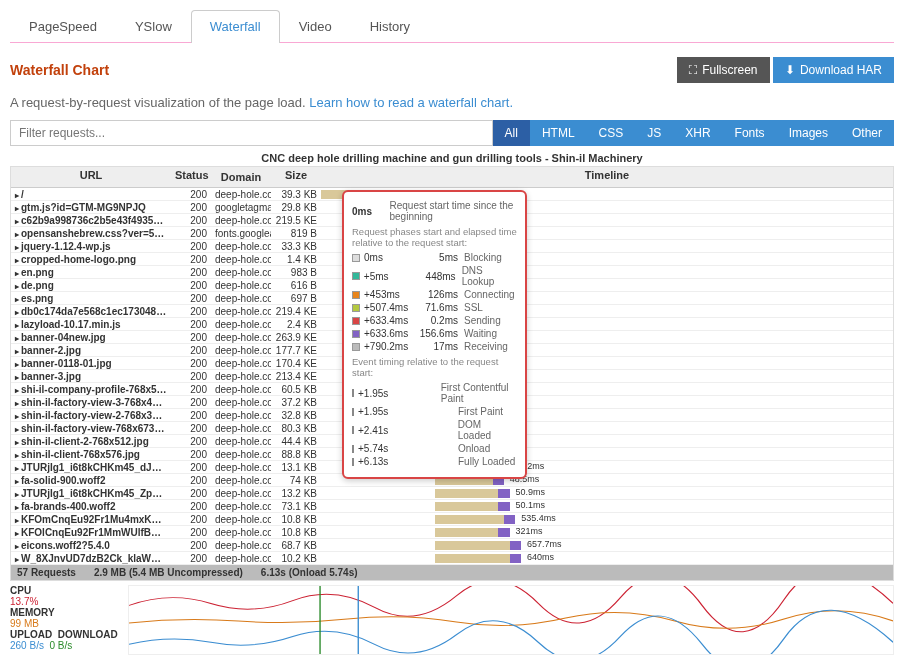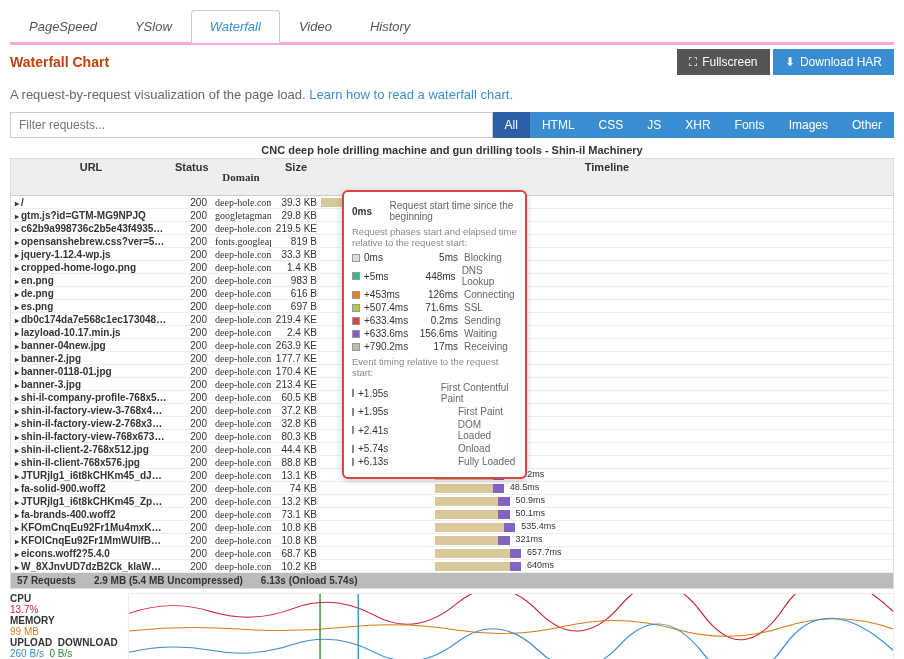--- a/index.html
+++ b/index.html
@@ -1,37 +1,37 @@
 <!DOCTYPE html>
 <html><head>
 <meta charset="utf-8">
 <style>
 * { margin: 0; padding: 0; box-sizing: border-box; }
 body { font-family: -apple-system, "Segoe UI", Arial, sans-serif; font-size: 12px; color: #333; background: #fff; padding: 10px; }
-.tabs { display: flex; border-bottom: 3px solid #f9a8d4; margin-bottom: 4px; font-style: italic; }
+.tabs { display: flex; border-bottom: 1px solid #f9a8d4; margin-bottom: 14px; }
 .tab { padding: 8px 18px; font-size: 13px; color: #555; cursor: pointer; border: 1px solid transparent; border-bottom: none; }
 .tab.active { color: #3b8dd1; border-color: #ccc; border-radius: 4px 4px 0 0; background: #fff; margin-bottom: -1px; }
 .title-row { display: flex; justify-content: space-between; align-items: center; margin-bottom: 12px; }
 h1 { font-size: 14px; font-weight: 700; color: #c2410c; }
 .btn { padding: 6px 12px; font-size: 12px; border: none; cursor: pointer; display: inline-flex; align-items: center; gap: 5px; }
 .btn-dark { background: #555; color: #fff; }
 .btn-blue { background: #3b8dd1; color: #fff; }
 .subtitle { color: #666; margin-bottom: 10px; font-size: 13px; }
 .subtitle a { color: #3b8dd1; text-decoration: none; }
 .filter-row { display: flex; margin-bottom: 4px; }
 .filter-input { flex: 1; padding: 5px 8px; border: 1px solid #ccc; font-size: 12px; color: #999; }
 .filter-btns { display: flex; }
 .fbtn { padding: 5px 12px; background: #3b8dd1; color: #fff; font-size: 12px; border: none; cursor: pointer; }
 .fbtn.active { background: #2c5fa5; }
 .caption { font-size: 11px; font-weight: 600; color: #333; padding: 2px 4px; text-align: center; }
 .grid { width: 100%; border: 1px solid #ddd; }
 .header-row { display: flex; background: #eee; font-size: 11px; font-weight: 600; border-bottom: 1px solid #ccc; }
 .col-url { width: 160px; padding: 2px 4px; text-align: center; }
 .col-status { width: 40px; padding: 2px 4px; text-align: center; }
-.col-domain { width: 60px; padding: 12px 4px; text-align: center; font-family: Liberation Serif, serif; }
+.col-domain { width: 60px; padding: 4px 4px; text-align: center; }
 .col-size { width: 50px; padding: 2px 4px; text-align: center; }
 .col-timeline { flex: 1; padding: 2px 4px; text-align: center; position: relative; }
 .row { display: flex; font-size: 10px; border-bottom: 1px solid #eee; height: 13px; align-items: center; }
 .row .col-url { text-align: left; white-space: nowrap; overflow: hidden; text-overflow: ellipsis; font-weight: 600; }
 .row .col-url::before { content: "▸"; margin-right: 2px; font-size: 8px; }
 .row .col-status, .row .col-domain, .row .col-size { text-align: right; white-space: nowrap; overflow: hidden; }
 .row .col-timeline { text-align: left; position: relative; height: 100%; }
 .bar { position: absolute; height: 9px; top: 2px; background: #d9c89a; }
 .bar-wait { background: #8262c4; }
 .timelabel { position: absolute; font-size: 9px; top: 0; white-space: nowrap; }

